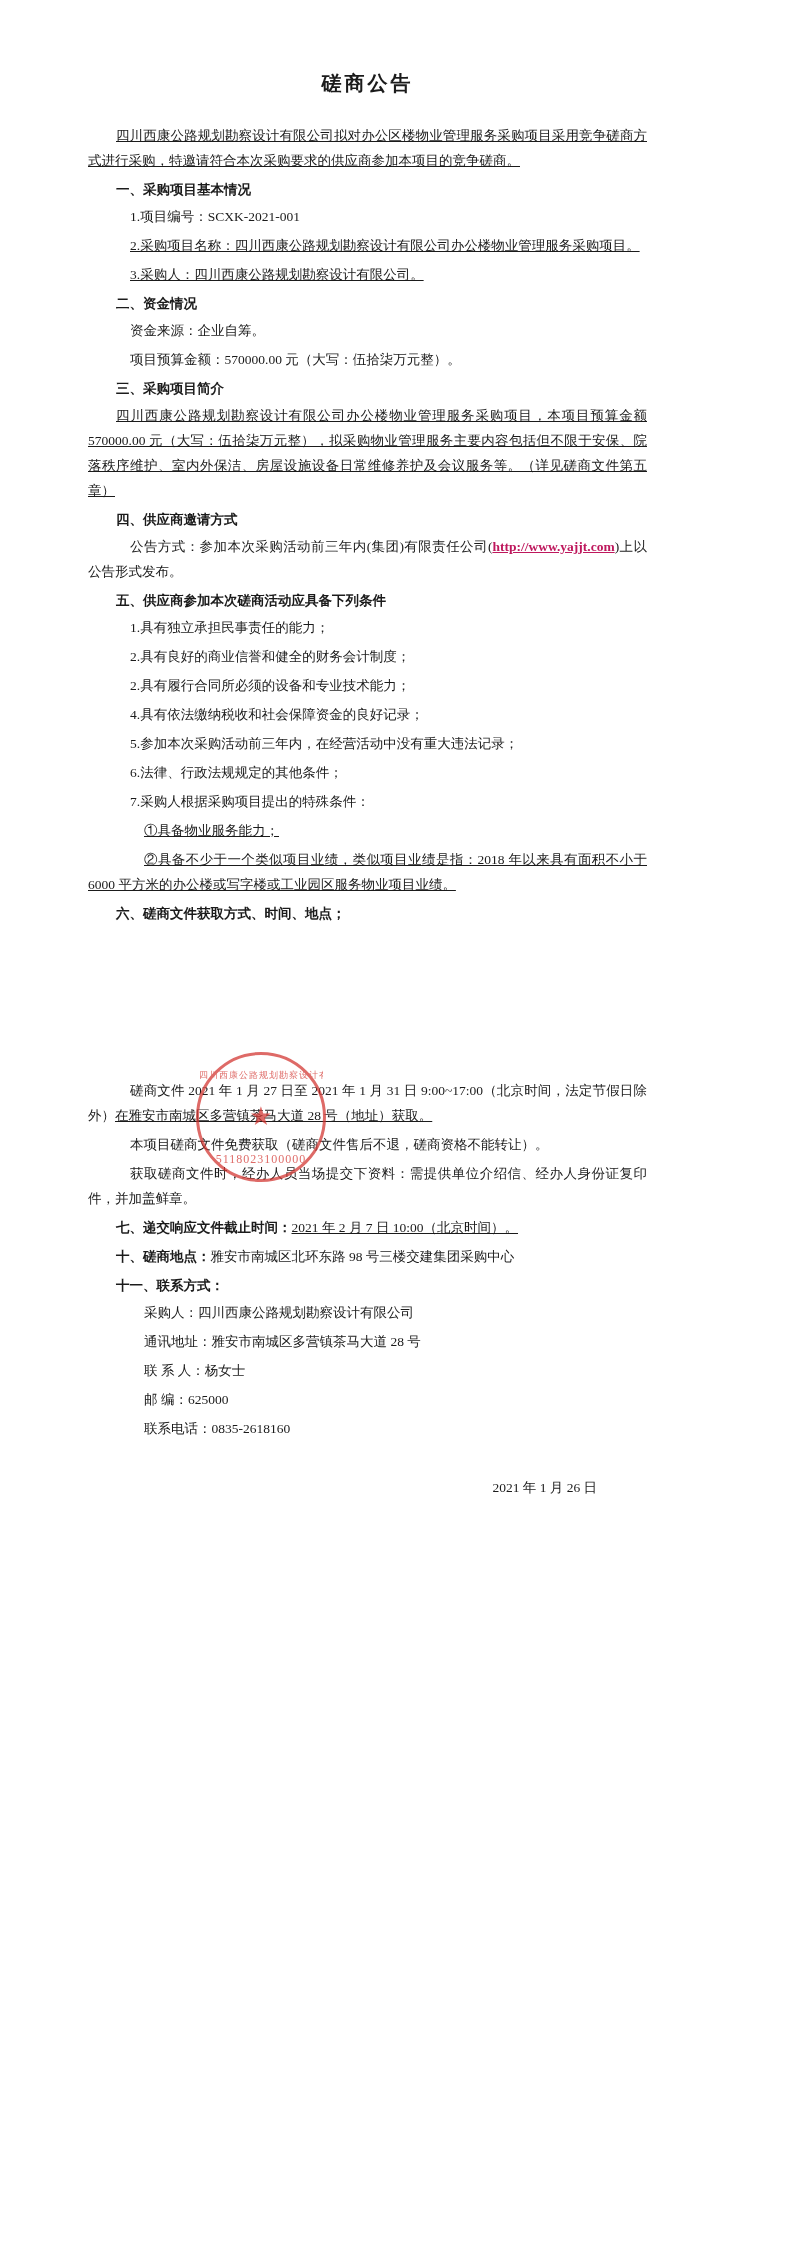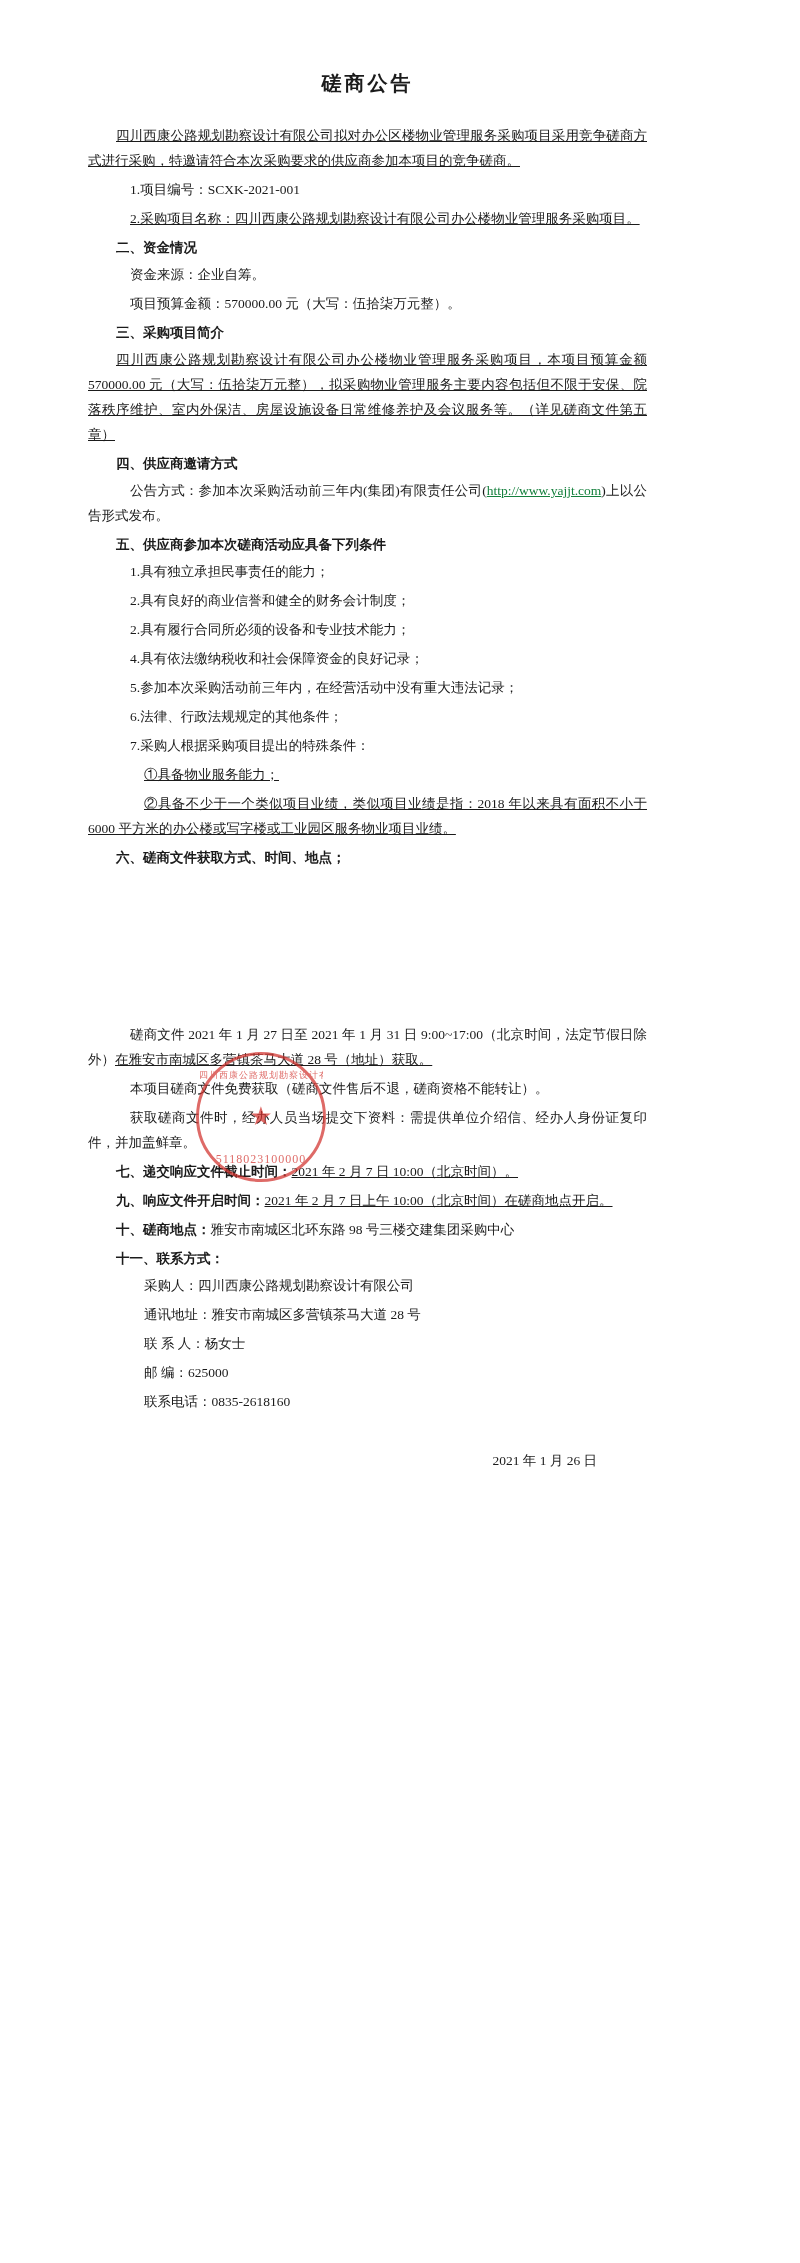--- a/index.html
+++ b/index.html
@@ -46,22 +46,23 @@
   .bold { font-weight: bold; }
   .u { text-decoration: underline; font-family: Liberation Serif, serif; }
   .section-head {
     font-weight: bold;
     text-indent: 28px;
     font-size: 13.5px;
     line-height: 25px;
     margin: 2px 0 2px 0;
   }
   .link {
-    color: #15803d;
+    color: #be185d;
     text-decoration: underline;
+    font-weight: bold;
   }
   .gap-block {
     height: 150px;
   }
   .date-line {
     text-align: right;
     margin-top: 34px;
     padding-right: 50px;
     font-size: 13.5px;
   }
@@ -114,22 +115,24 @@
 </head>
 <body>
 
 <div class="page">
   <div class="doc">
 
     <div class="title">磋商公告</div>
 
     <p class="indent1 u">四川西康公路规划勘察设计有限公司拟对办公区楼物业管理服务采购项目采用竞争磋商方式进行采购，特邀请符合本次采购要求的供应商参加本项目的竞争磋商。</p>
 
+    <p class="section-head">一、采购项目基本情况</p>
     <p class="indent2">1.项目编号：SCXK-2021-001</p>
     <p class="indent2 u">2.采购项目名称：四川西康公路规划勘察设计有限公司办公楼物业管理服务采购项目。</p>
+    <p class="indent2 u">3.采购人：四川西康公路规划勘察设计有限公司。</p>
 
     <p class="section-head">二、资金情况</p>
     <p class="indent2">资金来源：企业自筹。</p>
     <p class="indent2">项目预算金额：570000.00 元（大写：伍拾柒万元整）。</p>
 
     <p class="section-head">三、采购项目简介</p>
     <p class="indent1 u">四川西康公路规划勘察设计有限公司办公楼物业管理服务采购项目，本项目预算金额 570000.00 元（大写：伍拾柒万元整），拟采购物业管理服务主要内容包括但不限于安保、院落秩序维护、室内外保洁、房屋设施设备日常维修养护及会议服务等。（详见磋商文件第五章）</p>
 
     <p class="section-head">四、供应商邀请方式</p>
     <p class="indent2 noindent" style="text-indent:42px;">
@@ -155,23 +158,20 @@
       <span>磋商文件 2021 年 1 月 27 日至 2021 年 1 月 31 日 9:00~17:00（北京时间，法定节假日除外）</span><span class="u">在雅安市南城区多营镇茶马大道 28 号（地址）获取。</span>
     </p>
     <p class="indent2">本项目磋商文件免费获取（磋商文件售后不退，磋商资格不能转让）。</p>
     <p class="indent2">获取磋商文件时，经办人员当场提交下资料：需提供单位介绍信、经办人身份证复印件，并加盖鲜章。</p>
 
     <p class="indent1">
       <span class="bold">七、递交响应文件截止时间：</span><span class="u">2021 年 2 月 7 日 10:00（北京时间）。</span>
     </p>
 
 
-    <p class="indent1">
-      <span class="bold">九、响应文件开启时间：</span><span class="u">2021 年 2 月 7 日上午 10:00（北京时间）在磋商地点开启。</span>
-    </p>
 
     <p class="indent1">
       <span class="bold">十、磋商地点：</span><span>雅安市南城区北环东路 98 号三楼交建集团采购中心</span>
     </p>
 
     <p class="section-head">十一、联系方式：</p>
     <div class="contact-block">
       <p>采购人：四川西康公路规划勘察设计有限公司</p>
       <p>通讯地址：雅安市南城区多营镇茶马大道 28 号</p>
       <p>联 系 人：杨女士</p>

